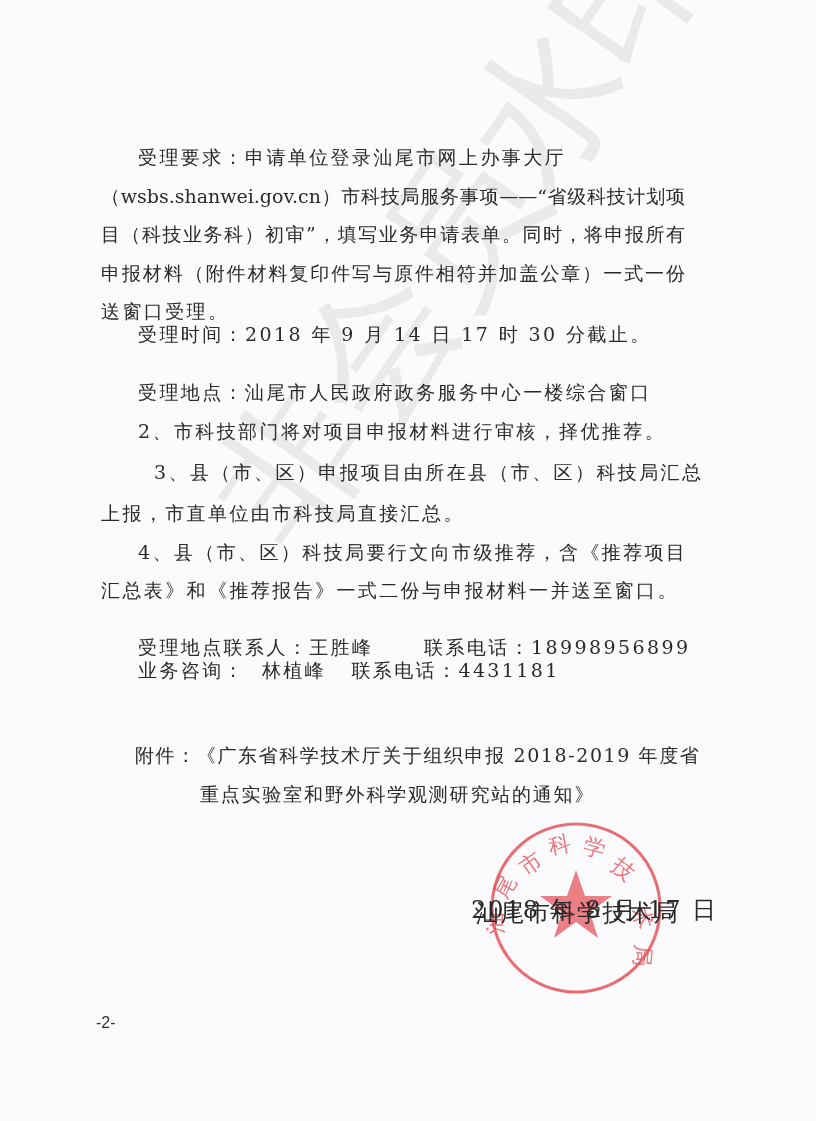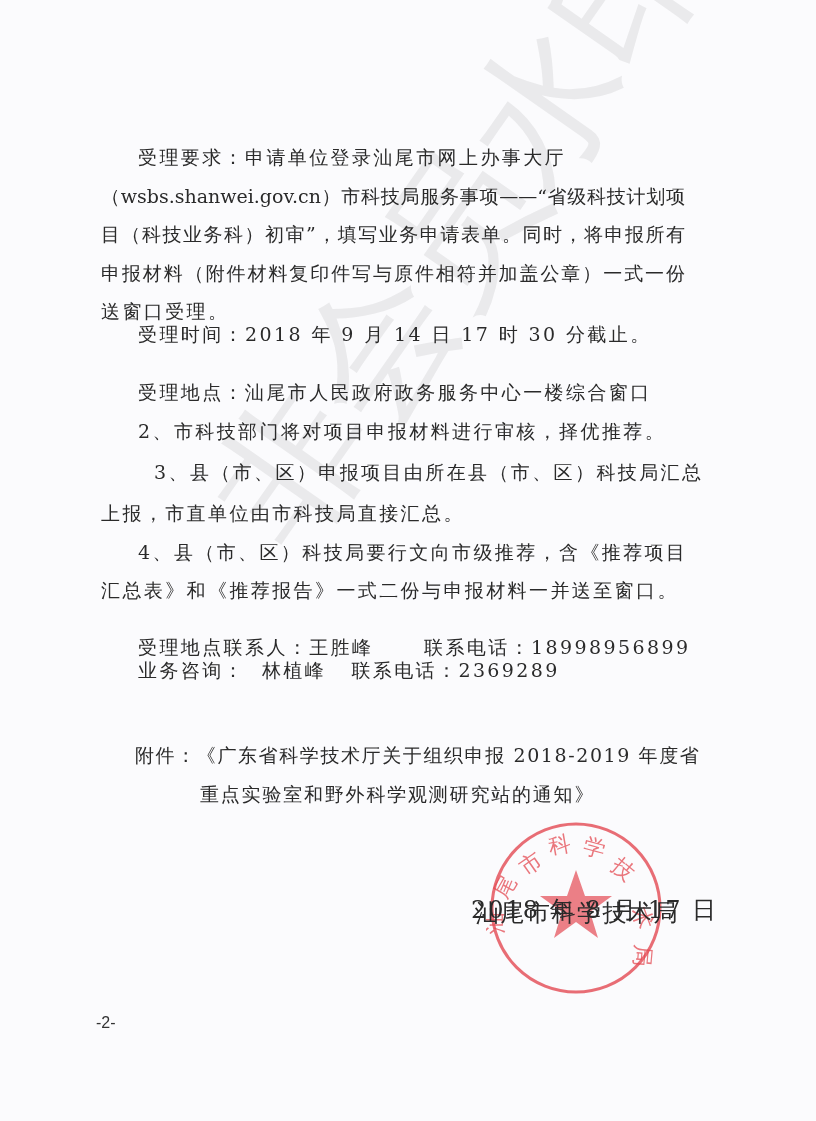--- a/index.html
+++ b/index.html
@@ -60,21 +60,21 @@
   <div class="line" style="top:299px;">送窗口受理。</div>
 
   <div class="line indent" style="top:322px;">受理时间：2018 年 9 月 14 日 17 时 30 分截止。</div>
   <div class="line indent" style="top:380px;">受理地点：汕尾市人民政府政务服务中心一楼综合窗口</div>
   <div class="line indent" style="top:419px;">2、市科技部门将对项目申报材料进行审核，择优推荐。</div>
   <div class="line indent" style="top:460px; width:547px; text-align-last:justify; letter-spacing:0;margin-left:16px;">3、县（市、区）申报项目由所在县（市、区）科技局汇总</div>
   <div class="line" style="top:501px;">上报，市直单位由市科技局直接汇总。</div>
   <div class="line indent" style="top:540px; width:547px; text-align-last:justify; letter-spacing:0;">4、县（市、区）科技局要行文向市级推荐，含《推荐项目</div>
   <div class="line" style="top:578px;">汇总表》和《推荐报告》一式二份与申报材料一并送至窗口。</div>
   <div class="line indent" style="top:619px; white-space:pre;margin-top:16px;">受理地点联系人：王胜峰      联系电话：18998956899</div>
-  <div class="line indent" style="top:658px; white-space:pre;">业务咨询：  林植峰   联系电话：2369289</div>
+  <div class="line indent" style="top:658px; white-space:pre;">业务咨询：  林植峰   联系电话：4431181</div>
 
   <div class="line indent" style="top:743px; left:135px; letter-spacing:1.6px;">
     <span>附件：</span><span>《广东省科学技术厅关于组织申报 2018-2019 年度省</span>
   </div>
   <div class="line" style="top:782px; left:200px; letter-spacing:1.8px;">重点实验室和野外科学观测研究站的通知》</div>
 
   <svg class="stamp" viewBox="0 0 180 180">
     <circle cx="90" cy="90" r="84" fill="none" stroke="#e44a52" stroke-width="3" opacity="0.8"></circle>
     <polygon points="90,52 99,78 126,78 104,94 112,120 90,104 68,120 76,94 54,78 81,78" fill="#e44a52" opacity="0.7"></polygon>
     <text x="40" y="58" font-size="22" fill="#e44a52" opacity="0.75" font-family="DejaVu Sans, sans-serif" transform="rotate(-35 40 58)">市</text>

